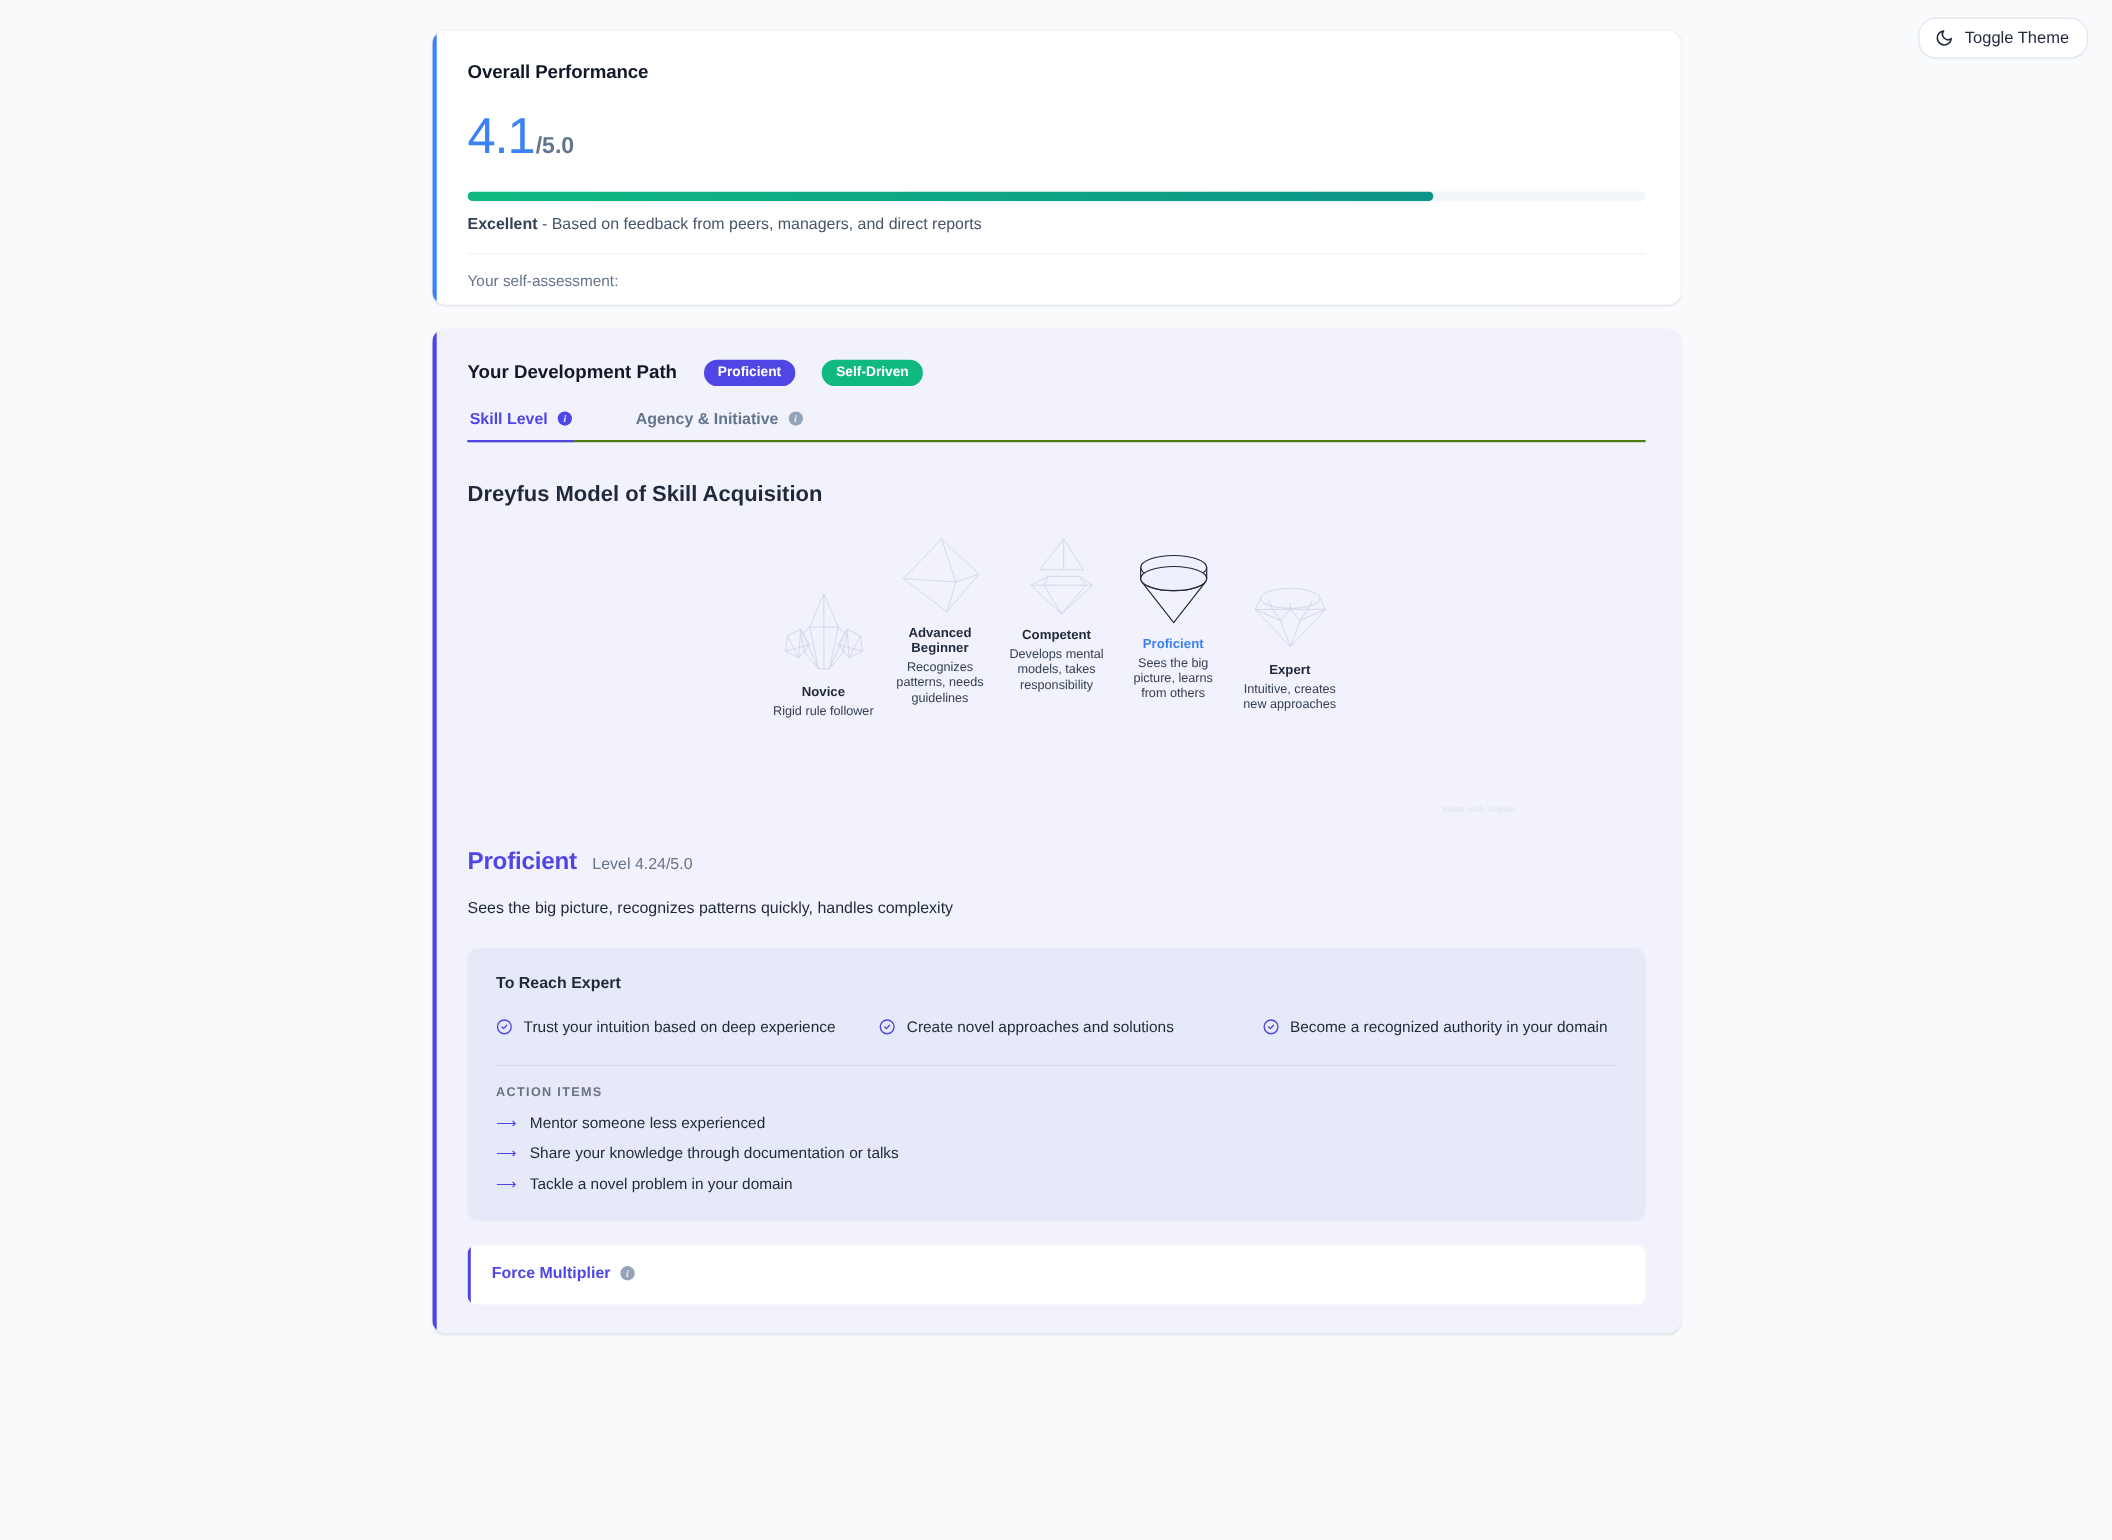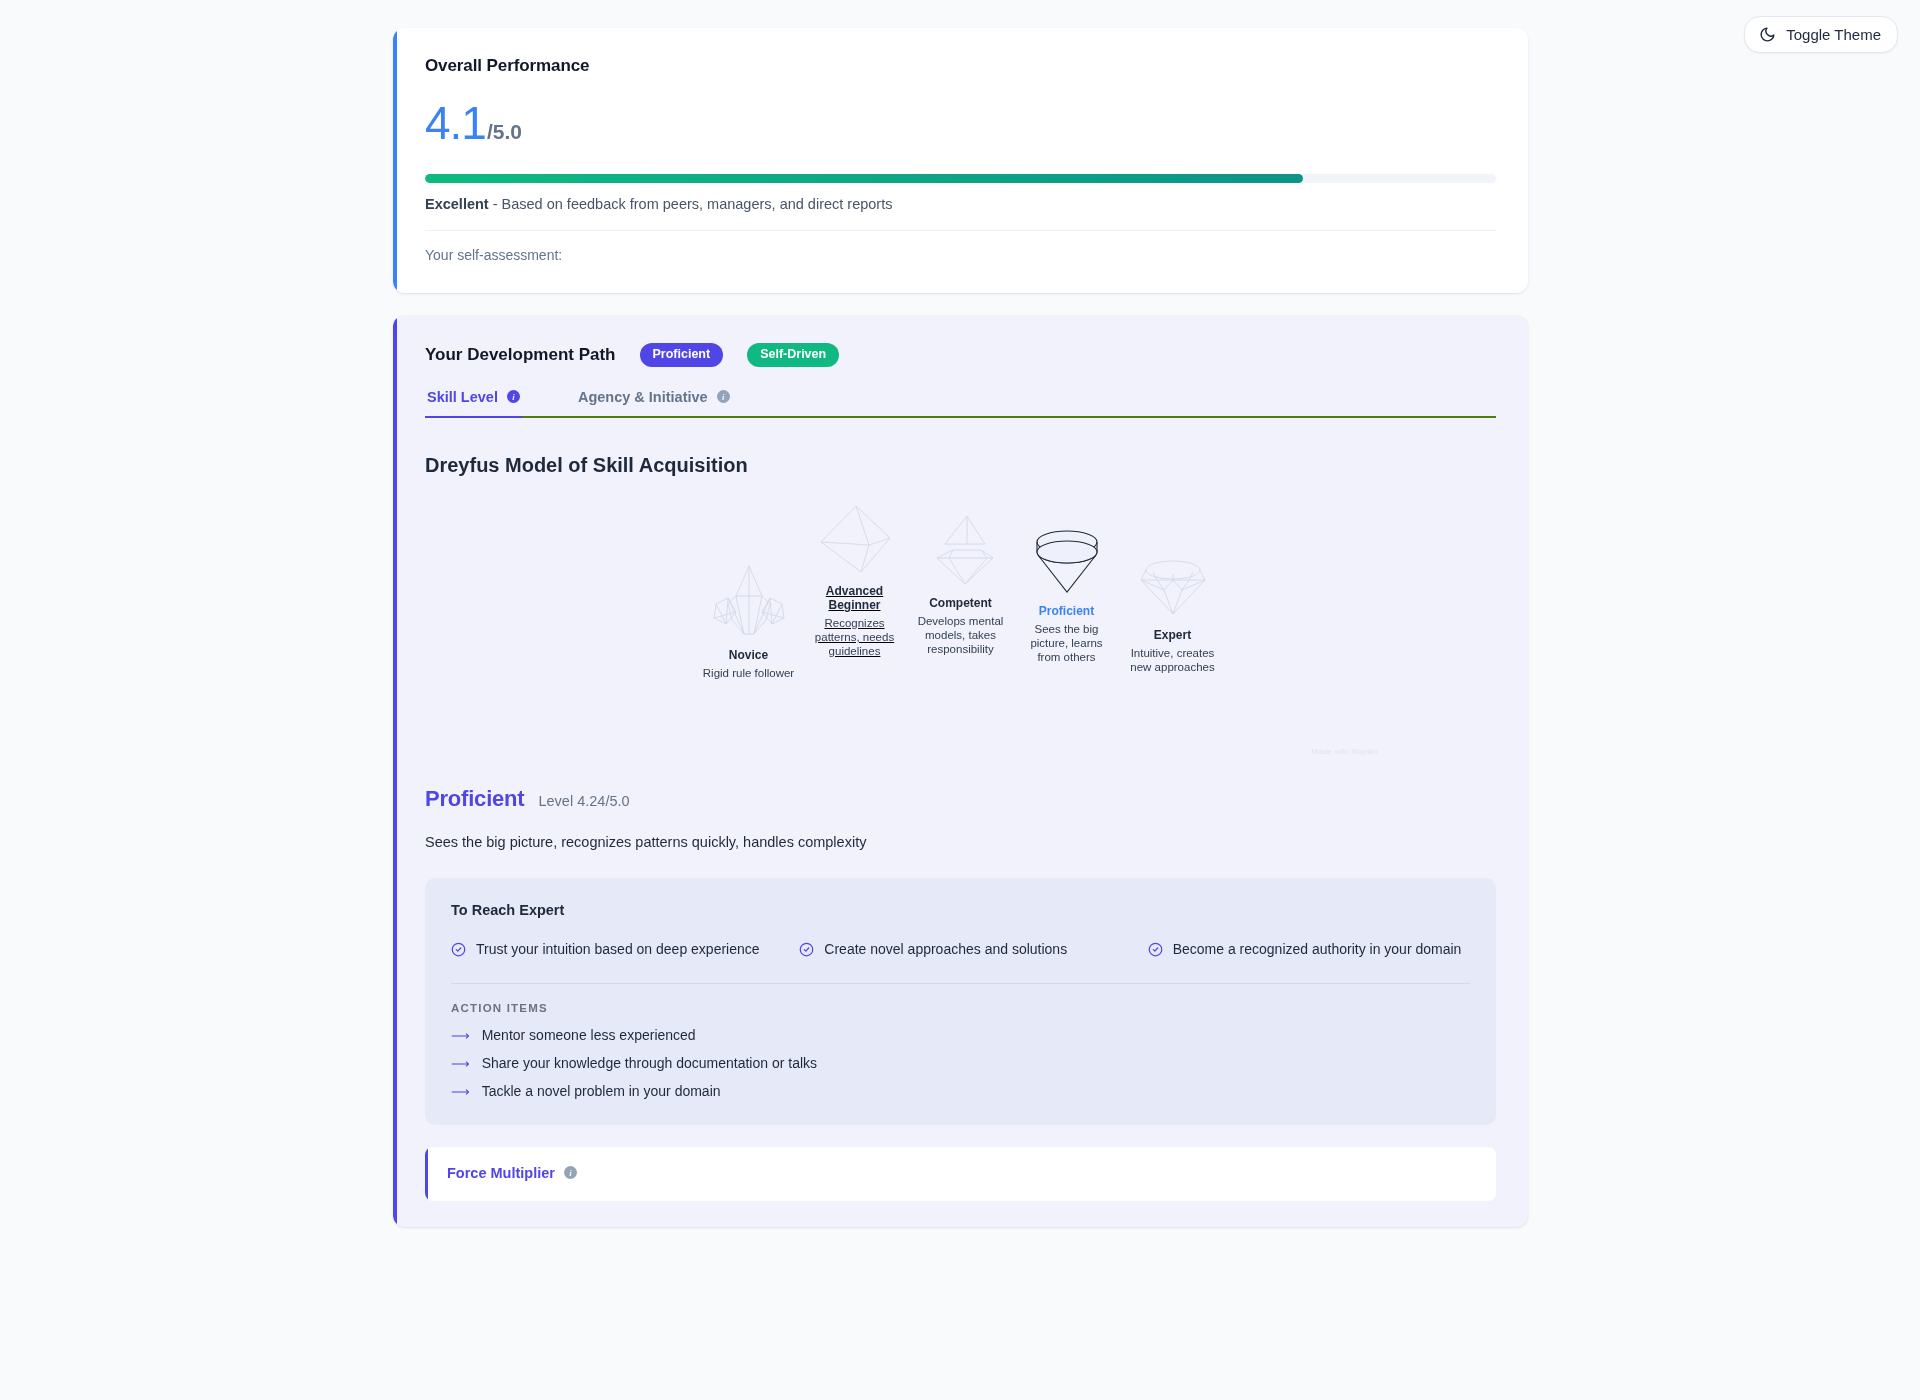--- a/index.html
+++ b/index.html
@@ -39,21 +39,21 @@
     position: relative;
     overflow: hidden;
   }
   .card::before {
     content: "";
     position: absolute; left: 0; top: 0; bottom: 0;
     width: 4px;
   }
 
   
-  .card-overall { margin-top: 28px; padding: 28px 32px 30px 32px; }
+  .card-overall { margin-top: 28px; padding: 28px 32px 14px 32px; }
   .card-overall::before { background: #3b82f6; }
   .card-title {
     font-size: 17px; font-weight: bold; color: #111827;
     letter-spacing: -.1px;
   }
   .score-row { margin-top: 24px; display: flex; align-items: baseline; }
   .score-big {
     font-size: 46px; font-weight: normal; color: #3b82f6;
     line-height: 1; letter-spacing: -1px;
   }
@@ -268,21 +268,21 @@
             <path d="M10 42 L22 36 L30 50 L20 62 L8 56 Z"></path>
             <path d="M10 42 L20 62 M22 36 L20 62 M8 56 L30 50"></path>
             <path d="M76 42 L64 36 L56 50 L66 62 L78 56 Z"></path>
             <path d="M76 42 L66 62 M64 36 L66 62 M78 56 L56 50"></path>
             <path d="M22 36 L38 72 M64 36 L48 72"></path>
           </svg>
           <div class="gem-label">Novice</div>
           <div class="gem-desc">Rigid rule follower</div>
         </div>
 
-        <div class="gem-col" style="margin-bottom:40px;text-decoration:underline;">
+        <div class="gem-col" style="margin-bottom:30px;">
           <svg class="gem-svg" width="78" height="74" viewBox="0 0 78 74" fill="none" stroke="#cfd5e6" stroke-width="0.8">
             <path d="M40 4 L74 36 L45 70 L5 40 Z"></path>
             <path d="M40 4 L53 43 L45 70"></path>
             <path d="M5 40 L53 43 L74 36"></path>
           </svg>
           <div class="gem-label">Advanced Beginner</div>
           <div class="gem-desc">Recognizes patterns, needs guidelines</div>
         </div>
 
         <div class="gem-col" style="margin-bottom:42px;">

